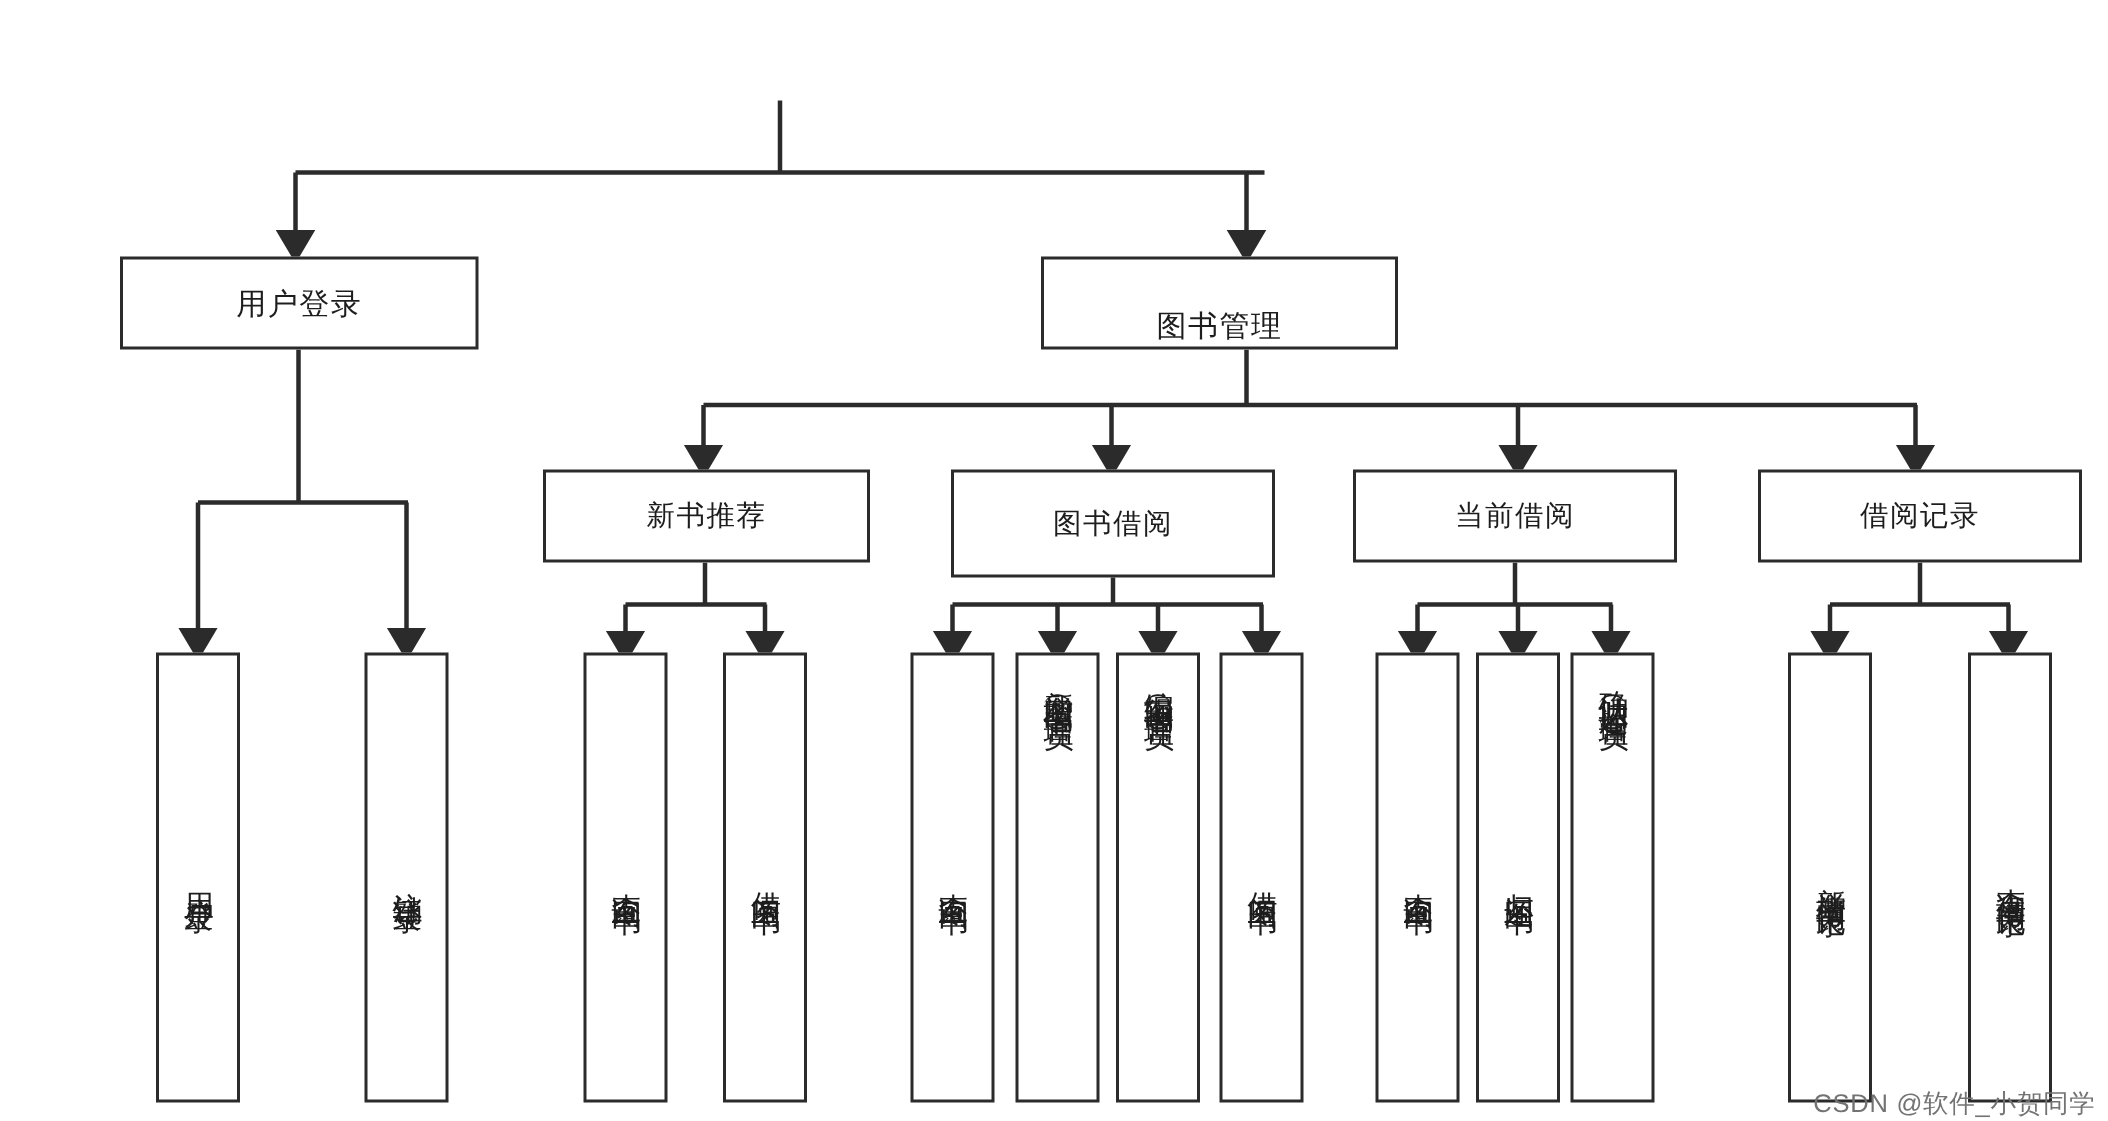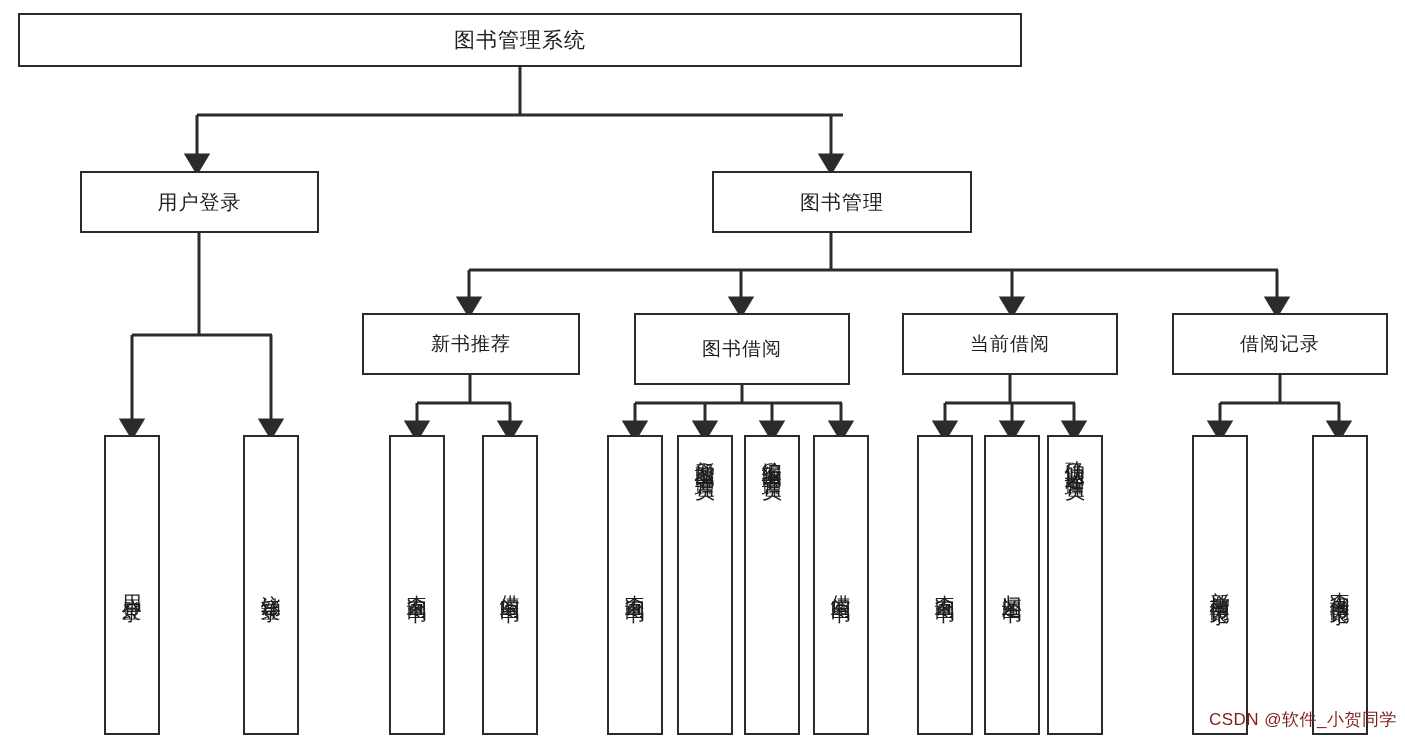--- a/index.html
+++ b/index.html
@@ -33,23 +33,23 @@
     text-orientation:upright;
     line-height:1.12;
     letter-spacing:3px;
     white-space:nowrap;
   }
   .node.leaf.center{align-items:center;padding-top:0;}
 
   .watermark{
     position:absolute;
     right:8px;
-    bottom:16px;
+    bottom:0;
     font-size:17px;
-    color:#7f1d1d;
+    color:#737373;
     white-space:nowrap;
     letter-spacing:0.5px;
   }
 </style>
 </head>
 <body>
 
 <div id="canvas">
 
   <svg id="edges" viewBox="0 0 1405 747" xmlns="http://www.w3.org/2000/svg">
@@ -95,28 +95,25 @@
       <path d="M1012,403 L1012,427" marker-end="url(#arrow)"></path>
       <path d="M1074,403 L1074,427" marker-end="url(#arrow)"></path>
 
       <path d="M1280,375 L1280,403"></path>
       <path d="M1220,403 L1340,403"></path>
       <path d="M1220,403 L1220,427" marker-end="url(#arrow)"></path>
       <path d="M1339,403 L1339,427" marker-end="url(#arrow)"></path>
     </g>
   </svg>
 
-  <div class="node root" style="left:18px;top:13px;width:1004px;height:54px;">
-    <span>图书管理系统</span>
-  </div>
 
   <div class="node l2" style="left:80px;top:171px;width:239px;height:62px;">
     <span>用户登录</span>
   </div>
-  <div class="node l2" style="left:712px;top:171px;width:260px;height:62px;">
+  <div class="node l2" style="left:694px;top:171px;width:238px;height:62px;align-items:flex-end;">
     <span>图书管理</span>
   </div>
 
   <div class="node l3" style="left:362px;top:313px;width:218px;height:62px;justify-content:center;">
     <span>新书推荐</span>
   </div>
   <div class="node l3" style="left:634px;top:313px;width:216px;height:72px;">
     <span>图书借阅</span>
   </div>
   <div class="node l3" style="left:1172px;top:313px;width:216px;height:62px;">

